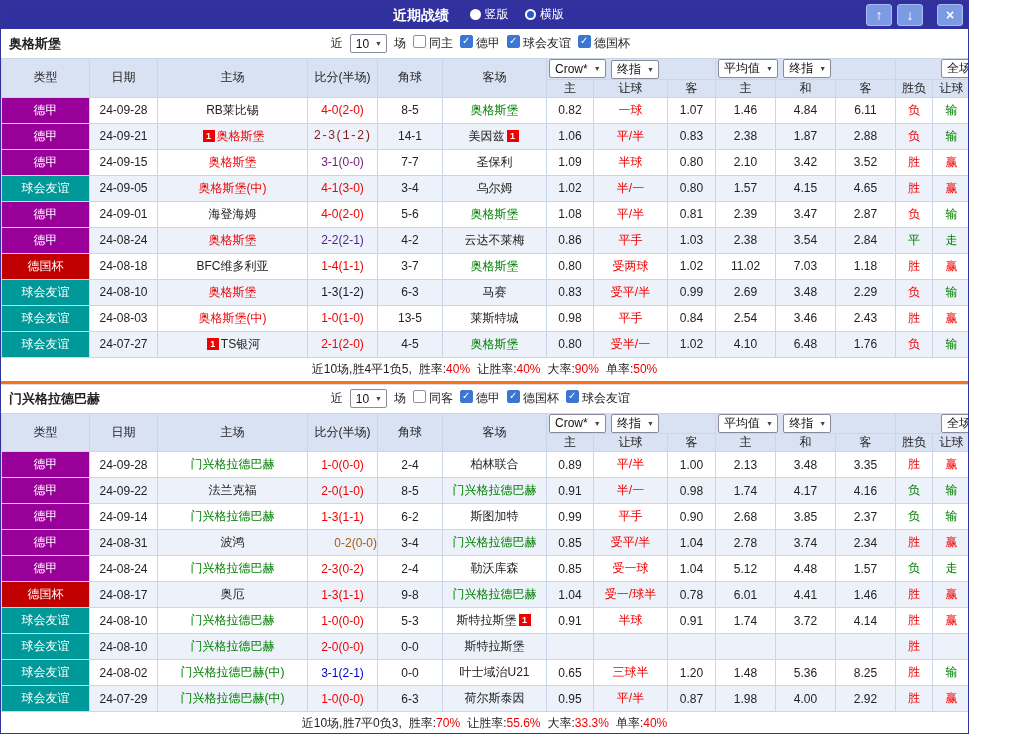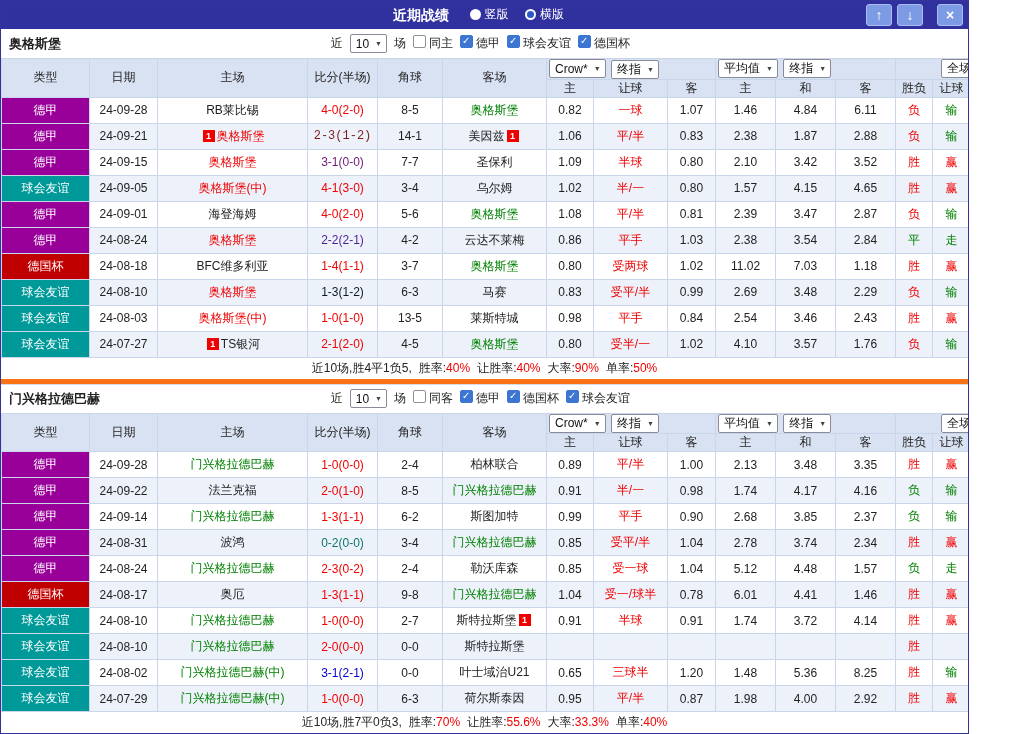--- a/index.html
+++ b/index.html
@@ -29,21 +29,21 @@
 tr.hB th{height:17px}
 .selth{text-align:left;padding-left:2px}
 .selth .sel{margin-right:2px}
 .selth.center{text-align:center}
 tbody td{height:26px}
 tbody tr:nth-child(even){background:#edf2fa}
 td.type{color:#fff}
 td.ah-line{color:#f00000}
 .badge{display:inline-block;min-width:12px;height:12px;line-height:12px;background:#f00000;color:#fff;font-size:9px;font-weight:bold;margin:0 2px;vertical-align:1px}
 .tname{cursor:pointer}
-.summary{height:26px;display:flex;align-items:center;justify-content:center;font-size:12px;color:#222;gap:7px;border-bottom:5px solid #f97316;background:#fff}
+.summary{height:26px;display:flex;align-items:center;justify-content:center;font-size:12px;color:#222;gap:7px;border-bottom:3px solid #f97316;background:#fff}
 .summary .val{color:#f00000}
 .section+.section .subheader{border-top:1px solid #d6dde8}
 </style>
 </head>
 <body>
 
 <div class="panel">
 
   <div class="titlebar">
     <div class="title-group">
@@ -306,21 +306,21 @@
     <td class="type" style="background: rgb(0, 153, 153);">球会友谊</td>
     <td>24-07-27</td>
     <td class="team"><span class="badge">1</span><span class="tname">TS银河</span></td>
     <td style="color: rgb(240, 0, 0);">2-1(2-0)</td>
     <td>4-5</td>
     <td class="team"><span class="tname" style="color: rgb(0, 128, 0);">奥格斯堡</span></td>
     <td>0.80</td>
     <td class="ah-line">受半/一</td>
     <td>1.02</td>
     <td>4.10</td>
-    <td>3.57</td>
+    <td>6.48</td>
     <td>1.76</td>
     <td style="color: rgb(240, 0, 0);">负</td>
     <td style="color: rgb(0, 128, 0);">输</td>
     <td style="color: rgb(240, 0, 0);">大</td>
   </tr>
 </tbody>
     </table>
     <div class="summary">
       <span>近10场,胜4平1负5,</span>
       <span><span>胜率:</span><span class="val">40%</span></span>
@@ -457,21 +457,21 @@
     <td>2.37</td>
     <td style="color: rgb(0, 128, 0);">负</td>
     <td style="color: rgb(0, 128, 0);">输</td>
     <td style="color: rgb(240, 0, 0);">大</td>
   </tr>
 
   <tr class="match-row">
     <td class="type" style="background: rgb(153, 0, 153);">德甲</td>
     <td>24-08-31</td>
     <td class="team"><span class="tname">波鸿</span></td>
-    <td style="color: #0f766e;">0-2(0-0)</td>
+    <td style="color: #a16207; text-align: right;">0-2(0-0)</td>
     <td>3-4</td>
     <td class="team"><span class="tname" style="color: rgb(0, 128, 0);">门兴格拉德巴赫</span></td>
     <td>0.85</td>
     <td class="ah-line">受平/半</td>
     <td>1.04</td>
     <td>2.78</td>
     <td>3.74</td>
     <td>2.34</td>
     <td style="color: rgb(240, 0, 0);">胜</td>
     <td style="color: rgb(240, 0, 0);">赢</td>
@@ -512,21 +512,21 @@
     <td style="color: rgb(240, 0, 0);">胜</td>
     <td style="color: rgb(240, 0, 0);">赢</td>
     <td style="color: rgb(240, 0, 0);">大</td>
   </tr>
 
   <tr class="match-row">
     <td class="type" style="background: rgb(0, 153, 153);">球会友谊</td>
     <td>24-08-10</td>
     <td class="team"><span class="tname" style="color: rgb(0, 128, 0);">门兴格拉德巴赫</span></td>
     <td style="color: rgb(240, 0, 0);">1-0(0-0)</td>
-    <td>2-7</td>
+    <td>5-3</td>
     <td class="team"><span class="tname">斯特拉斯堡</span><span class="badge">1</span></td>
     <td>0.91</td>
     <td class="ah-line">半球</td>
     <td>0.91</td>
     <td>1.74</td>
     <td>3.72</td>
     <td>4.14</td>
     <td style="color: rgb(240, 0, 0);">胜</td>
     <td style="color: rgb(240, 0, 0);">赢</td>
     <td style="color: rgb(0, 128, 0);">小</td>

